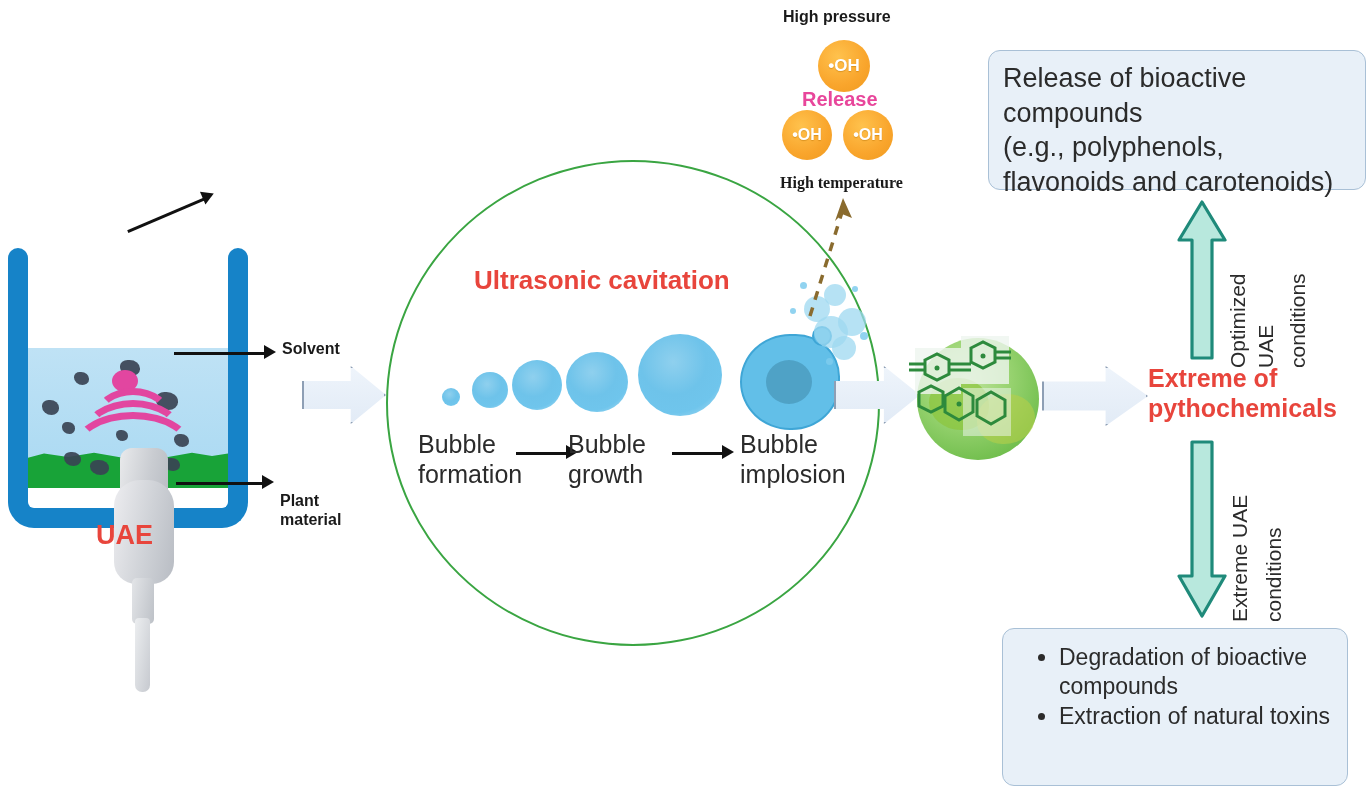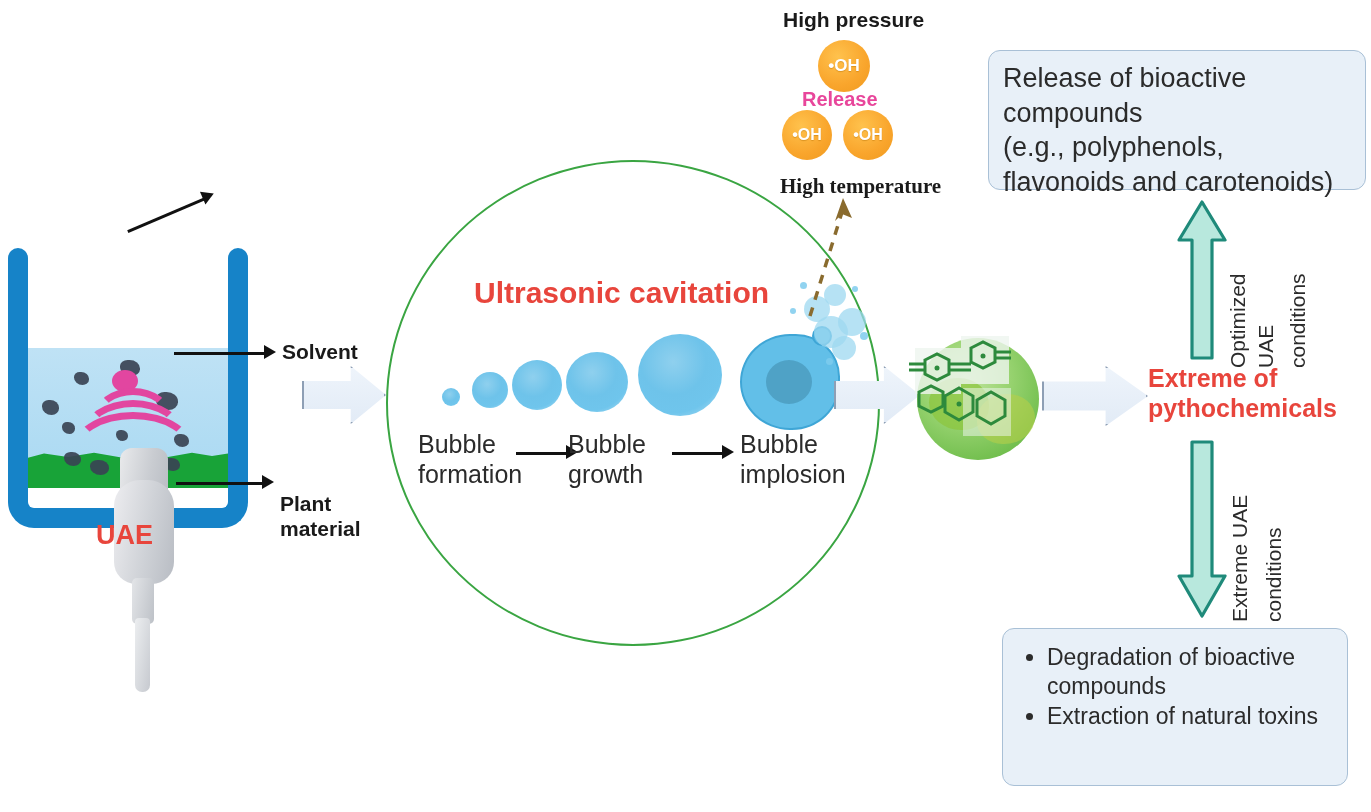--- a/index.html
+++ b/index.html
@@ -12,21 +12,21 @@
     position:relative;
     width:1371px;
     height:812px;
     background:#ffffff;
     overflow:hidden;
   }
   .abs{position:absolute;}
   .txt{white-space:pre-line;line-height:1.18;}
 
   
-  .lbl-black{color:#1a1a1a;font-weight:bold;font-size:21px;}
+  .lbl-black{color:#1a1a1a;font-weight:bold;font-size:16px;}
   .lbl-red{color:#e8453c;font-weight:bold;}
   .lbl-plain{color:#2b2b2b;font-weight:normal;}
   .lbl-pink{color:#e8469b;font-weight:bold;font-size:20px;}
 
   
   #beaker-wrap{left:8px;top:258px;width:240px;height:270px;}
   .beaker-body{
     position:absolute;left:0;top:0;width:240px;height:270px;
     border:20px solid #1683c8;
     border-top:none;
@@ -211,21 +211,21 @@
     <div class="thin-head abs" style="left:262px;top:475px;"></div>
   </div>
   <div class="abs txt lbl-black" style="left:280px;top:468px;margin-top:24px;">Plant
 material</div>
 
   <div class="chev" style="left:302px;top:366px;width:84px;height:58px;
        clip-path:polygon(0% 26%,58% 26%,58% 0%,100% 50%,58% 100%,58% 74%,0% 74%);"></div>
 
   <div class="abs" id="cavitation-circle"></div>
 
-  <div class="abs txt lbl-red" style="left:474px;top:275px;font-size:30px;">Ultrasonic cavitation</div>
+  <div class="abs txt lbl-red" style="left:474px;top:265px;font-size:26px;">Ultrasonic cavitation</div>
 
   <div class="bubble" style="left:442px;top:388px;width:18px;height:18px;"></div>
   <div class="bubble" style="left:472px;top:372px;width:36px;height:36px;"></div>
   <div class="bubble" style="left:512px;top:360px;width:50px;height:50px;"></div>
   <div class="bubble" style="left:566px;top:352px;width:62px;height:60px;"></div>
   <div class="bubble" style="left:638px;top:334px;width:84px;height:82px;"></div>
 
   <div class="abs" style="left:740px;top:322px;width:160px;height:120px;">
     <div class="implode-outer" style="left:0;top:12px;"></div>
     <div class="implode-core" style="left:26px;top:38px;"></div>
@@ -331,19 +331,19 @@
   <div class="vert-label" style="left:1262px;top:444px;height:178px;"><span>conditions</span></div>
 
   <div class="info-box" style="left:988px;top:50px;width:378px;height:140px;">
     <div class="txt body" style="padding:10px 14px;">Release of bioactive
 compounds
 (e.g., polyphenols,
 flavonoids and carotenoids)</div>
   </div>
 
   <div class="info-box" style="left:1002px;top:628px;width:346px;height:158px;">
-    <ul class="bullet-list" style="padding:14px 14px 0 44px;font-size:23px;line-height:1.24;">
+    <ul class="bullet-list" style="padding:14px 14px 0 56px;font-size:23px;line-height:1.24;">
       <li>Degradation of bioactive compounds</li>
       <li>Extraction of natural toxins</li>
     </ul>
   </div>
 
 </div>
 
 </body></html>

